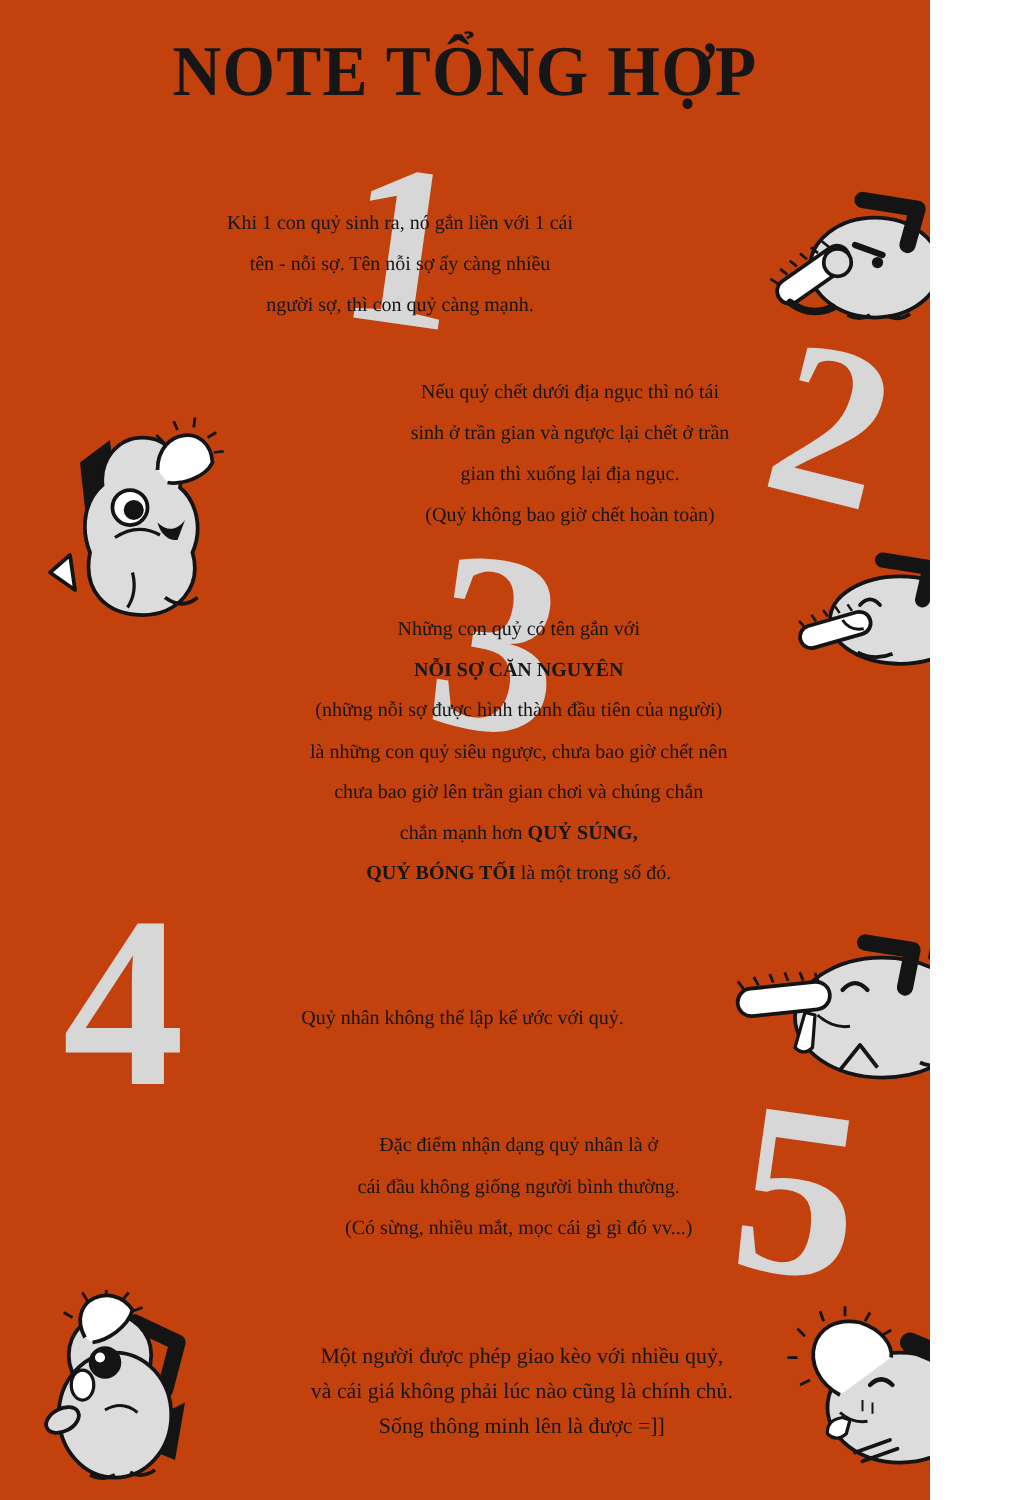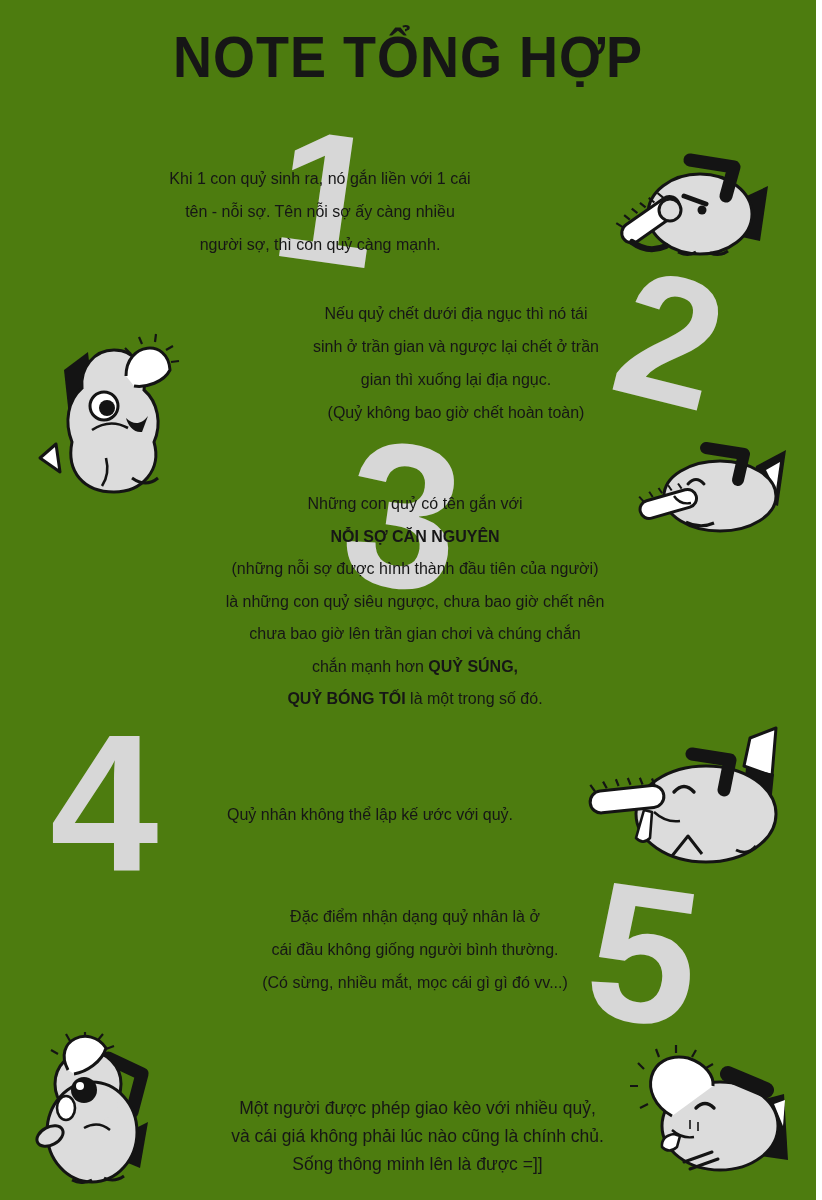--- a/index.html
+++ b/index.html
@@ -1,21 +1,21 @@
 <!DOCTYPE html>
 <html><head>
 <meta charset="utf-8">
 <style>
   html,body{margin:0;padding:0;background:#ffffff;}
   .page{
     position:relative;
-    width:816px;height:1200px;
-    background:#4d7c0f;
+    width:744px;height:1200px;
+    background:#c2410c;
     overflow:hidden;
-    font-family:Liberation Sans, sans-serif;
+    font-family:Liberation Serif, serif;
     color:#161616;
   }
   .title{
     position:absolute;top:26px;left:0;width:100%;
     margin:0;text-align:center;
     font-size:54px;font-weight:900;letter-spacing:1px;
     transform:scaleY(1.06);
     z-index:2;
   }
   .numeral{
@@ -33,21 +33,21 @@
     position:absolute;z-index:2;
     text-align:center;
     font-size:16px;line-height:33px;
   }
   .note strong{font-weight:bold;}
   .note1{left:30px;top:162px;width:580px;}
   .note2{left:171px;top:297px;width:570px;}
   .note3{left:75px;top:488px;width:680px;line-height:32.5px;}
   .note4{left:95px;top:798px;width:550px;text-align:center;}
   .note5{left:110px;top:900px;width:610px;}
-  .footer-note{left:145px;top:1094px;width:545px;font-size:17.5px;line-height:28px;}
+  .footer-note{left:145px;top:1070px;width:545px;font-size:17.5px;line-height:28px;}
   .fig{position:absolute;z-index:1;}
   .fig svg{display:block;width:100%;height:100%;}
   .fig-grumpy{left:610px;top:146px;width:165px;height:115px;}
   .fig-sitting{left:36px;top:326px;width:152px;height:182px;}
   .fig-sleep-small{left:638px;top:432px;width:156px;height:102px;}
   .fig-sleep-large{left:588px;top:726px;width:215px;height:142px;}
   .fig-standing{left:24px;top:1032px;width:132px;height:152px;}
   .fig-sleep-tongue{left:628px;top:1044px;width:172px;height:132px;}
 </style>
 </head>

